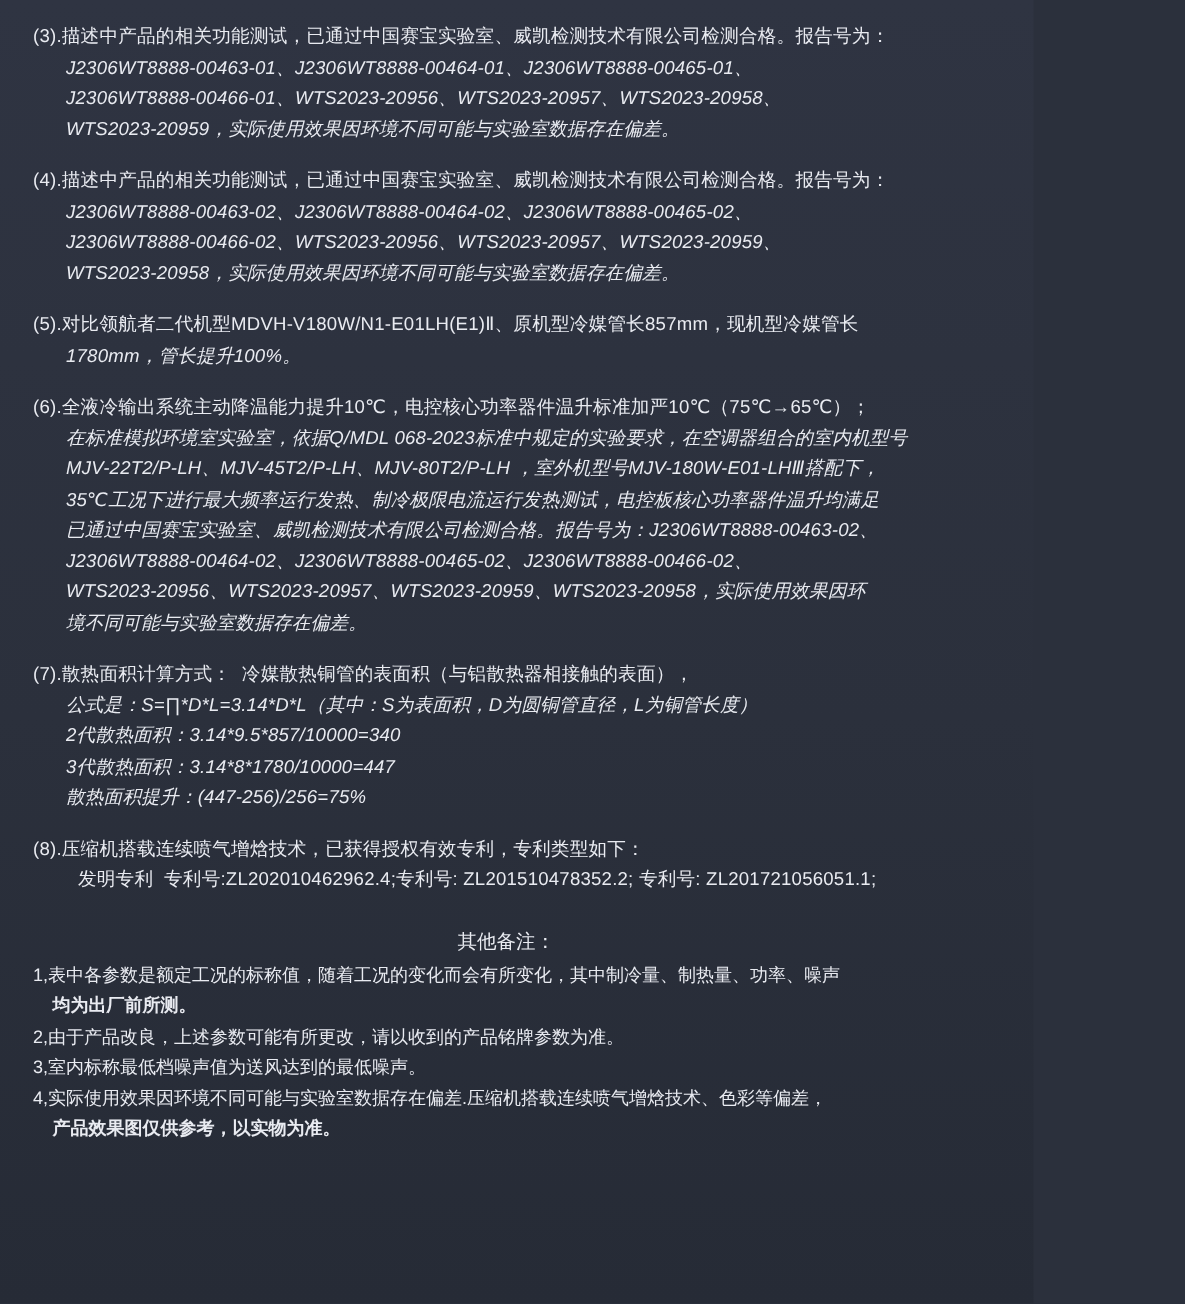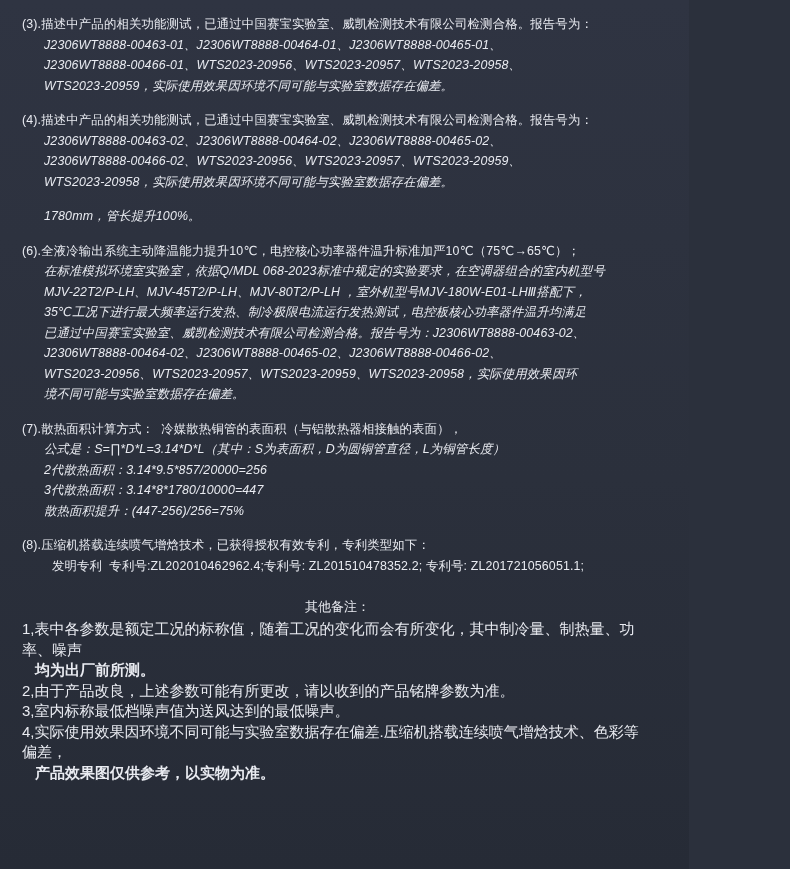--- a/index.html
+++ b/index.html
@@ -39,21 +39,21 @@
 
   .notes-title {
     font-size: 13px;
     line-height: 21px;
     margin-top: 20px;
     margin-bottom: 2px;
     color: #e9ebf1;
     text-align: center;
   }
   .note-line {
-    font-size: 15px;
+    font-size: 12px;
     line-height: 20.5px;
     color: #e9ebf1;
     white-space: pre-wrap;
   }
 </style>
 </head>
 <body>
 
 <div class="page">
 
@@ -65,38 +65,39 @@
   </div>
 
   <div class="block">
     <div class="line indent-0">(4).描述中产品的相关功能测试，已通过中国赛宝实验室、威凯检测技术有限公司检测合格。报告号为：</div>
     <div class="line indent-1">J2306WT8888-00463-02、J2306WT8888-00464-02、J2306WT8888-00465-02、</div>
     <div class="line indent-1">J2306WT8888-00466-02、WTS2023-20956、WTS2023-20957、WTS2023-20959、</div>
     <div class="line indent-1">WTS2023-20958，实际使用效果因环境不同可能与实验室数据存在偏差。</div>
   </div>
 
   <div class="block">
+    <div class="line indent-0">(5).对比领航者二代机型MDVH-V180W/N1-E01LH(E1)Ⅱ、原机型冷媒管长857mm，现机型冷媒管长</div>
     <div class="line indent-1">1780mm，管长提升100%。</div>
   </div>
 
   <div class="block">
     <div class="line indent-0">(6).全液冷输出系统主动降温能力提升10℃，电控核心功率器件温升标准加严10℃（75℃→65℃）；</div>
     <div class="line indent-1">在标准模拟环境室实验室，依据Q/MDL 068-2023标准中规定的实验要求，在空调器组合的室内机型号</div>
     <div class="line indent-1">MJV-22T2/P-LH、MJV-45T2/P-LH、MJV-80T2/P-LH ，室外机型号MJV-180W-E01-LHⅢ搭配下，</div>
     <div class="line indent-1">35℃工况下进行最大频率运行发热、制冷极限电流运行发热测试，电控板核心功率器件温升均满足</div>
     <div class="line indent-1">已通过中国赛宝实验室、威凯检测技术有限公司检测合格。报告号为：J2306WT8888-00463-02、</div>
     <div class="line indent-1">J2306WT8888-00464-02、J2306WT8888-00465-02、J2306WT8888-00466-02、</div>
     <div class="line indent-1">WTS2023-20956、WTS2023-20957、WTS2023-20959、WTS2023-20958，实际使用效果因环</div>
     <div class="line indent-1">境不同可能与实验室数据存在偏差。</div>
   </div>
 
   <div class="block">
     <div class="line indent-0">(7).散热面积计算方式：  冷媒散热铜管的表面积（与铝散热器相接触的表面），</div>
     <div class="line indent-1">公式是：S=∏*D*L=3.14*D*L（其中：S为表面积，D为圆铜管直径，L为铜管长度）</div>
-    <div class="line indent-1">2代散热面积：3.14*9.5*857/20000=256</div>
+    <div class="line indent-1">2代散热面积：3.14*9.5*857/10000=340</div>
     <div class="line indent-1">3代散热面积：3.14*8*1780/10000=447</div>
     <div class="line indent-1">散热面积提升：(447-256)/256=75%</div>
   </div>
 
   <div class="block">
     <div class="line indent-0">(8).压缩机搭载连续喷气增焓技术，已获得授权有效专利，专利类型如下：</div>
     <div class="line indent-2">发明专利  专利号:ZL202010462962.4;专利号: ZL201510478352.2; 专利号: ZL201721056051.1;</div>
   </div>
 
   <div>

